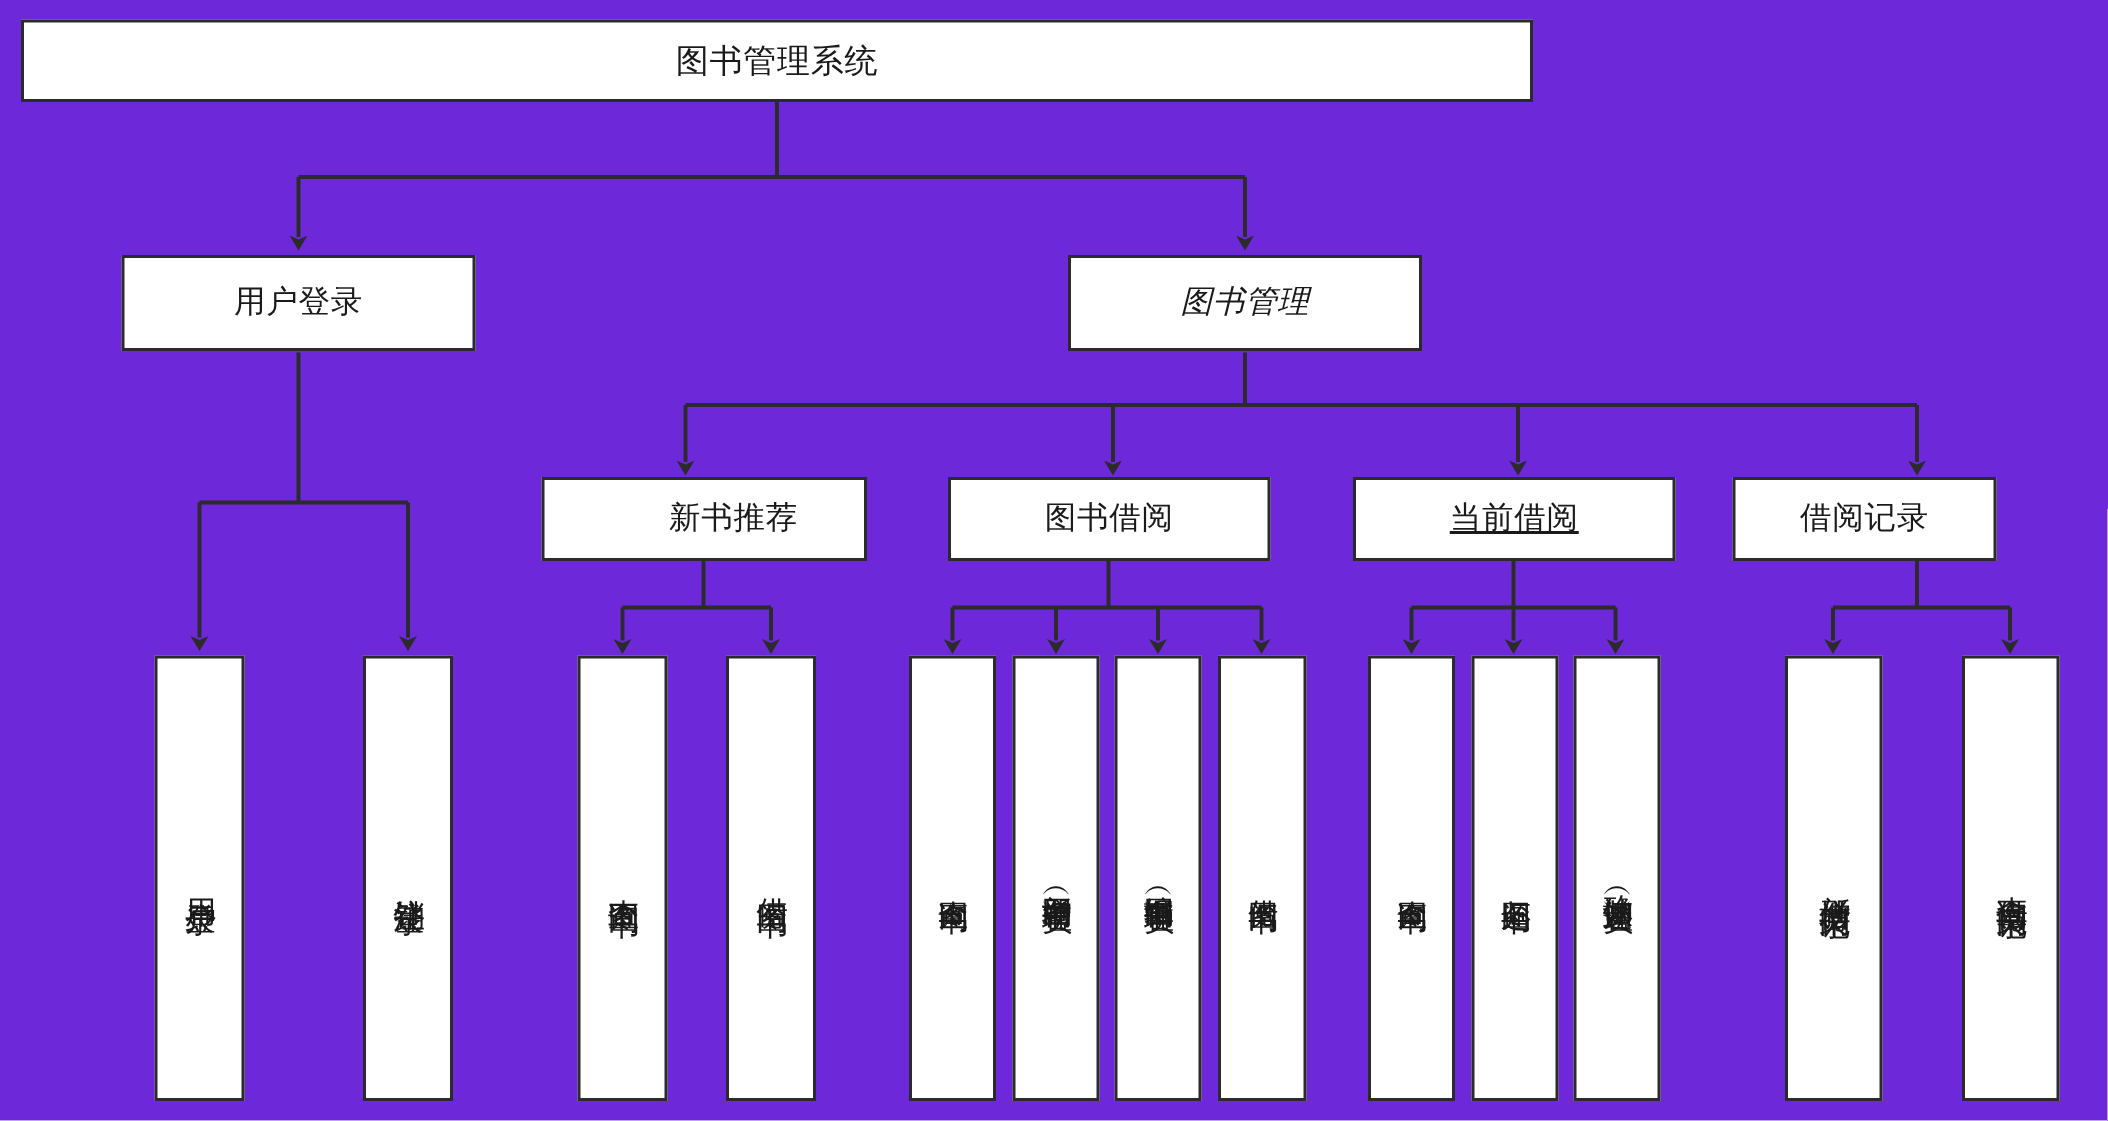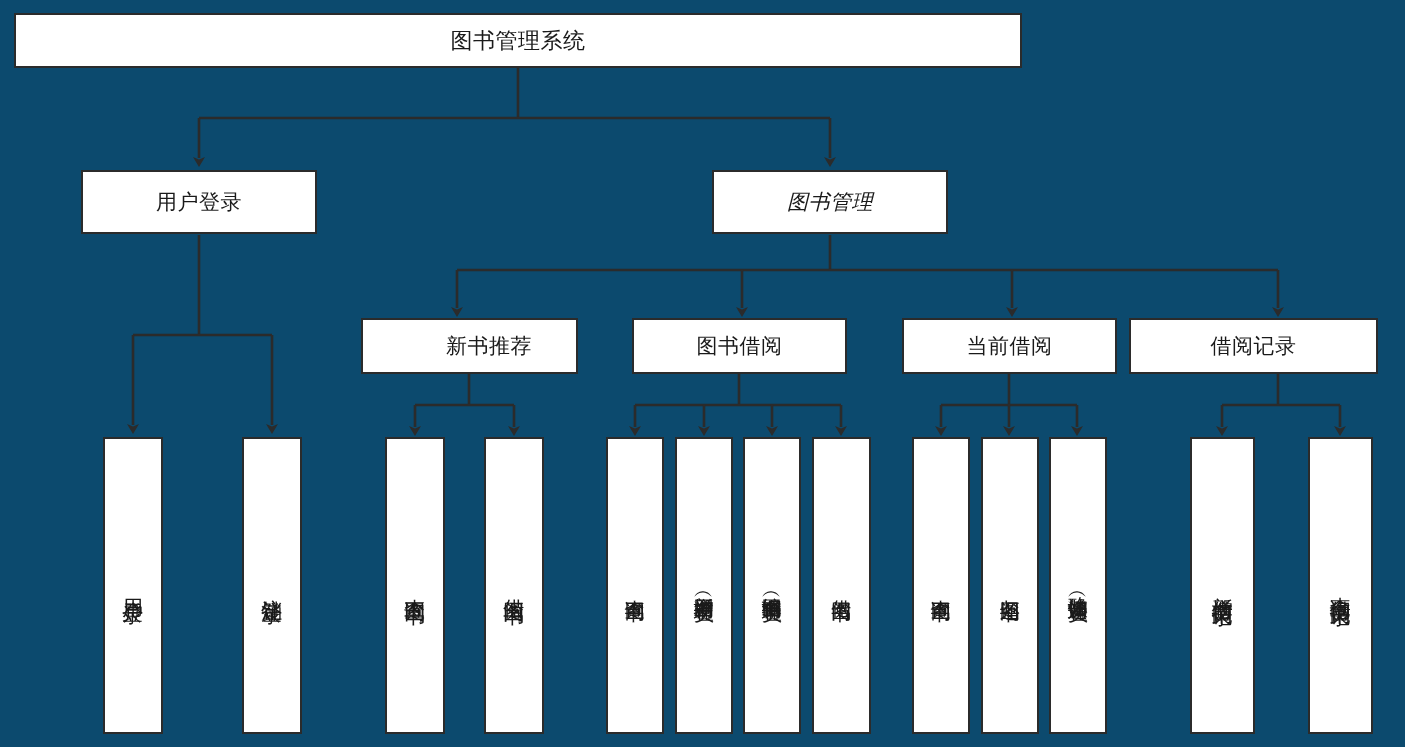--- a/index.html
+++ b/index.html
@@ -8,21 +8,21 @@
     background: #ffffff;
   }
   body {
     font-family: "Liberation Sans", "DejaVu Sans", sans-serif;
     color: #1a1a1a;
   }
   #canvas {
     position: relative;
     width: 1405px;
     height: 747px;
-    background: #0c4a6e;
+    background: #6d28d9;
     overflow: hidden;
   }
   #wires {
     position: absolute;
     left: 0;
     top: 0;
     width: 1405px;
     height: 747px;
     pointer-events: none;
   }
@@ -142,25 +142,25 @@
   </div>
 
   <div class="node horiz" style="left:361px; top:318px; width:217px; height:56px;padding-left:39px;">
     <span class="node-label">新书推荐</span>
   </div>
 
   <div class="node horiz" style="left:632px; top:318px; width:215px; height:56px;justify-content:center;">
     <span class="node-label">图书借阅</span>
   </div>
 
-  <div class="node horiz" style="left:902px; top:318px; width:215px; height:56px;">
+  <div class="node horiz" style="left:902px; top:318px; width:215px; height:56px;text-decoration:underline;">
     <span class="node-label">当前借阅</span>
   </div>
 
-  <div class="node horiz" style="left:1129px; top:318px; width:249px; height:56px;text-align:right;">
+  <div class="node horiz" style="left:1155px; top:318px; width:176px; height:56px;text-align:right;">
     <span class="node-label">借阅记录</span>
   </div>
 
   <div class="node vert" style="left:103px; top:437px; width:60px; height:297px;">
     <span class="node-label">用户登录</span>
   </div>
 
   <div class="node vert" style="left:242px; top:437px; width:60px; height:297px;">
     <span class="node-label">注销登录</span>
   </div>

